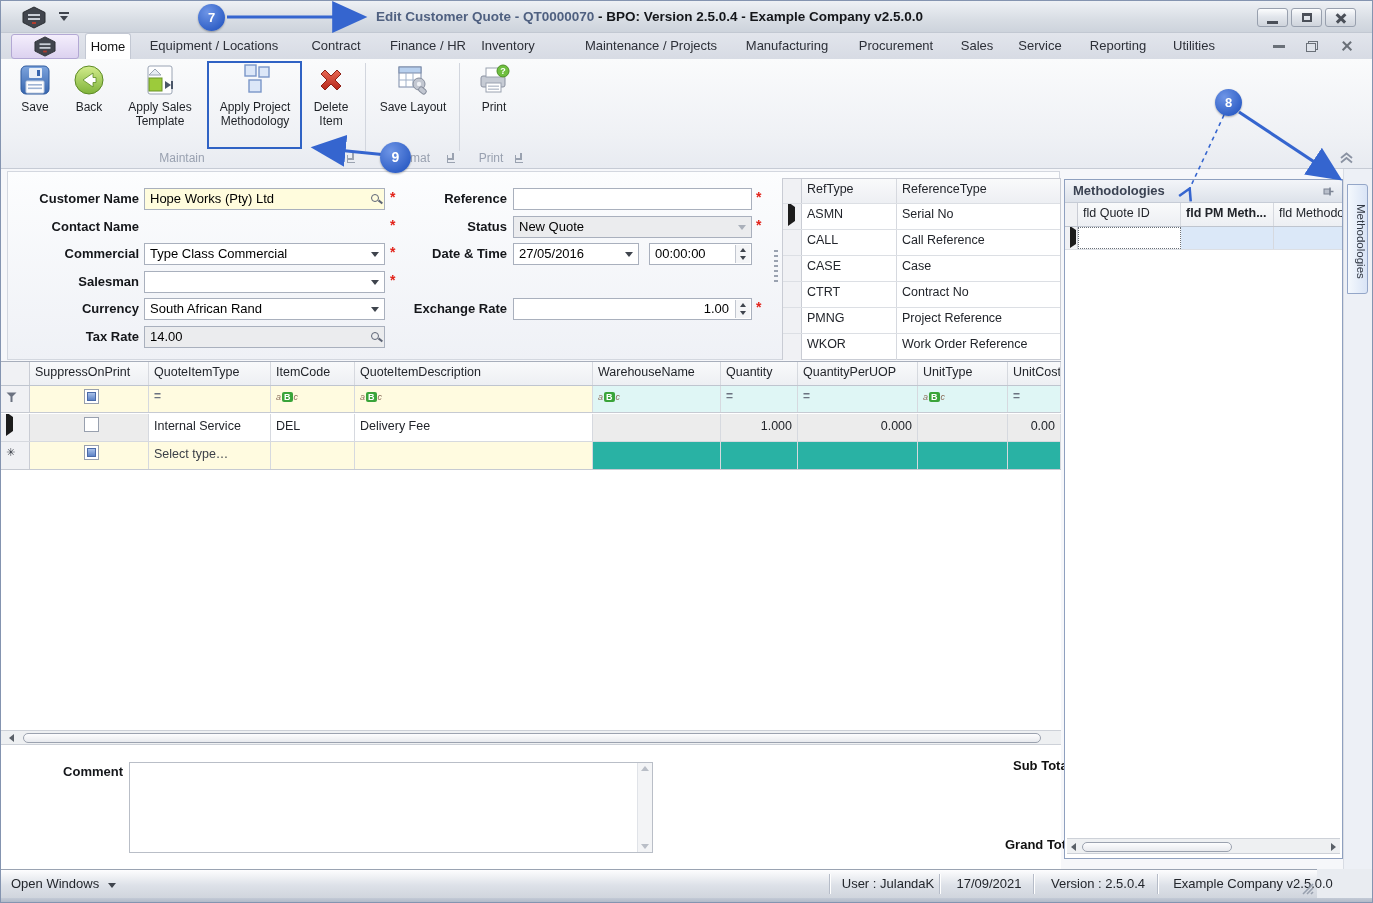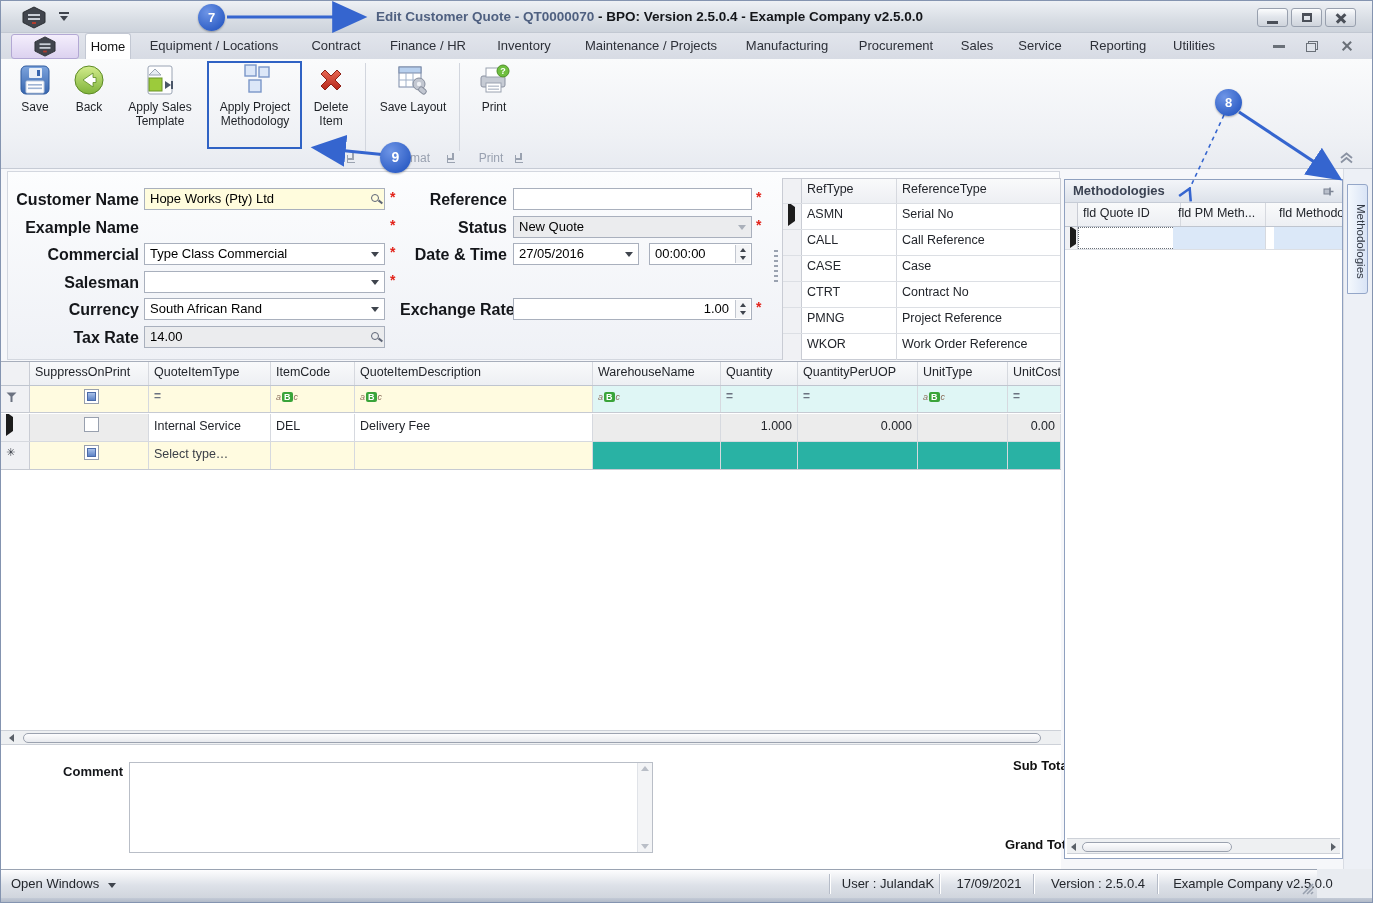--- a/index.html
+++ b/index.html
@@ -51,21 +51,21 @@
   #apm-box { position:absolute; left:206px; top:2px; width:95px; height:88px; border:2px solid #2f62c4; z-index:5; }
   #collapse-chevron { position:absolute; left:1337px; top:150px; z-index:6; }
 
   
   #content { position:absolute; left:0; top:168px; width:1373px; height:700px; background:#f6f7fa; }
   #dockstrip { position:absolute; left:1342px; top:0; width:31px; height:700px; background:#edf0f6; border-left:1px solid #d8dce4; }
 
   
   #formpanel { position:absolute; left:6px; top:2px; width:1053px; height:189px;
     background:linear-gradient(#fcfdfe,#eff1f6); border:1px solid #d3d7df; }
-  .flb { position:absolute; font-weight:700; font-size:16px; color:#14161a; text-align:right; white-space:nowrap; }
+  .flb { position:absolute; font-weight:700; font-size:13px; color:#14161a; text-align:right; white-space:nowrap; }
   .fld { position:absolute; height:22px; border:1px solid #a9b0bd; background:#fff; font-size:13px; line-height:20px;
     padding-left:5px; white-space:nowrap; overflow:hidden; }
   .fld.yellow { background:#fffcdd; }
   .fld.gray { background:#ebecee; }
   .req { position:absolute; color:#e2231a; font-weight:700; font-size:14px; }
   .mag { position:absolute; right:5px; top:5px; width:8px; height:8px; border:1.6px solid #5e6576; border-radius:50%; }
   .mag::after { content:""; position:absolute; left:6px; top:6px; width:5px; height:1.8px; background:#5e6576; transform:rotate(40deg); }
   .dda { position:absolute; right:1px; top:1px; bottom:1px; width:16px; display:flex; align-items:center; justify-content:center; }
   .tri-dn { width:0; height:0; border-left:4px solid transparent; border-right:4px solid transparent; border-top:5px solid #3f444d; }
   .tri-dn.dim { border-top-color:#aab0ba; }
@@ -116,21 +116,21 @@
     display:flex; flex-direction:column; justify-content:space-between; align-items:center; padding:3px 0; }
   .tri-up-dim { width:0; height:0; border-left:4px solid transparent; border-right:4px solid transparent; border-bottom:5px solid #b9bec7; }
   .tri-dn-dim { width:0; height:0; border-left:4px solid transparent; border-right:4px solid transparent; border-top:5px solid #b9bec7; }
   .total-lbl { position:absolute; font-weight:700; font-size:13px; color:#111; white-space:nowrap; }
 
   
   #methpanel { position:absolute; left:1063px; top:10px; width:279px; height:680px; background:#fff; border:1px solid #8fa0bf; z-index:40; }
   #methhead { position:absolute; left:0; top:0; width:277px; height:23px;
     background:linear-gradient(#f3f5f9,#dde2ea); border-bottom:1px solid #c6ccd6; }
   #methhead span.t { position:absolute; left:8px; top:3px; font-weight:700; font-size:13px; color:#3a4252; }
-  .m0{left:0;width:13px;} .m1{left:13px;width:103px;} .m2{left:108px;width:93px;} .m3{left:209px;width:68px;}
+  .m0{left:0;width:13px;} .m1{left:13px;width:103px;} .m2{left:116px;width:93px;font-weight:bold;} .m3{left:209px;width:68px;}
   .mrow { position:absolute; left:0; width:277px; }
   .mcell-blue { background:#dbe8f8; }
   .mcell-focus { border:1px dotted #6b7078 !important; background:#fff; }
   #vtab { position:absolute; left:1346px; top:15px; width:21px; height:110px; border:1px solid #94a6c8; border-radius:0 3px 3px 0;
     background:linear-gradient(to right,#f4f8fd,#d9e4f6); writing-mode:vertical-rl; text-align:center;
     font-size:11.5px; color:#333a46; padding-top:4px; cursor:pointer; z-index:41; }
 
   
   #statusbar { position:absolute; left:0; top:868px; width:1316px; height:29px;
     background:linear-gradient(#fdfdfe,#dde1e8 55%,#d0d5dd); border-top:1px solid #9aa3b2; font-size:13px; color:#23262c; }
@@ -177,21 +177,21 @@
         <polygon points="13,1 24,6.5 24,16.5 13,22 2,16.5 2,6.5" fill="#41454d" stroke="#2b2e33"></polygon>
         <rect x="7" y="8" width="12" height="2" fill="#c9ced6"></rect>
           <rect x="7" y="12" width="12" height="2" fill="#c9ced6"></rect>
         <rect x="11" y="16" width="4" height="2" fill="#b23c2e"></rect>
       </svg>
     </div>
     <div class="tab active" style="left:84px;width:46px;">Home</div>
     <div class="tab" style="left:138px;width:150px;">Equipment / Locations</div>
     <div class="tab" style="left:297px;width:76px;">Contract</div>
     <div class="tab" style="left:382px;width:90px;">Finance / HR</div>
-    <div class="tab" style="left:484px;width:78px;">Inventory</div>
+    <div class="tab" style="left:468px;width:78px;">Inventory</div>
     <div class="tab" style="left:574px;width:152px;">Maintenance / Projects</div>
     <div class="tab" style="left:738px;width:96px;">Manufacturing</div>
     <div class="tab" style="left:850px;width:90px;">Procurement</div>
     <div class="tab" style="left:954px;width:44px;">Sales</div>
     <div class="tab" style="left:1010px;width:58px;">Service</div>
     <div class="tab" style="left:1082px;width:70px;">Reporting</div>
     <div class="tab" style="left:1164px;width:58px;">Utilities</div>
     <div class="mdi" style="left:1272px;">
         <span class="mdi-min"></span>
       </div>
@@ -285,20 +285,21 @@
         <rect x="9" y="5" width="15" height="9" fill="#fff" stroke="#9aa2b0"></rect>
         <rect x="9" y="20" width="15" height="9" fill="#fff" stroke="#9aa2b0"></rect>
         <rect x="11" y="22.5" width="11" height="1.4" fill="#b9c0cc"></rect>
           <rect x="11" y="25.5" width="11" height="1.4" fill="#b9c0cc"></rect>
         <circle cx="26" cy="8" r="6" fill="#6fbf3f" stroke="#4e8f28"></circle>
         <text x="26" y="11" text-anchor="middle" font-size="9" font-weight="bold" fill="#fff">?</text>
       </svg>
       <span>Print</span>
     </div>
     <div id="apm-box"></div>
+    <div class="grp" style="left:8px;width:346px;">Maintain</div>
     <span class="launcher" style="left:346px;"></span>
     <div class="grp" style="left:370px;width:80px;">Format</div>
     <span class="launcher" style="left:446px;"></span>
     <div class="grp" style="left:462px;width:56px;">Print</div>
     <span class="launcher" style="left:514px;"></span>
   </div>
 
   <svg id="collapse-chevron" width="17" height="14" viewBox="0 0 17 14">
     <polyline points="3,7 8.5,2.5 14,7" fill="none" stroke="#8a92a2" stroke-width="1.8"></polyline>
     <polyline points="3,11.5 8.5,7 14,11.5" fill="none" stroke="#8a92a2" stroke-width="1.8"></polyline>
@@ -309,21 +310,21 @@
 
     <div id="formpanel">
 
       <label class="flb" style="left:0;top:19px;width:131px;">Customer Name</label>
       <div class="fld yellow" style="left:136px;top:16px;width:241px;">
         <span>Hope Works (Pty) Ltd</span>
         <span class="mag"></span>
       </div>
       <span class="req" style="left:382px;top:17px;">*</span>
 
-      <label class="flb" style="left:0;top:47px;width:131px;">Example Name</label>
+      <label class="flb" style="left:0;top:47px;width:131px;">Contact Name</label>
       <span class="req" style="left:382px;top:45px;">*</span>
 
       <label class="flb" style="left:0;top:74px;width:131px;">Commercial</label>
       <div class="fld" style="left:136px;top:71px;width:241px;">
         <span>Type Class Commercial</span>
         <span class="dda">
             <span class="tri-dn"></span>
           </span>
       </div>
       <span class="req" style="left:382px;top:72px;">*</span>

